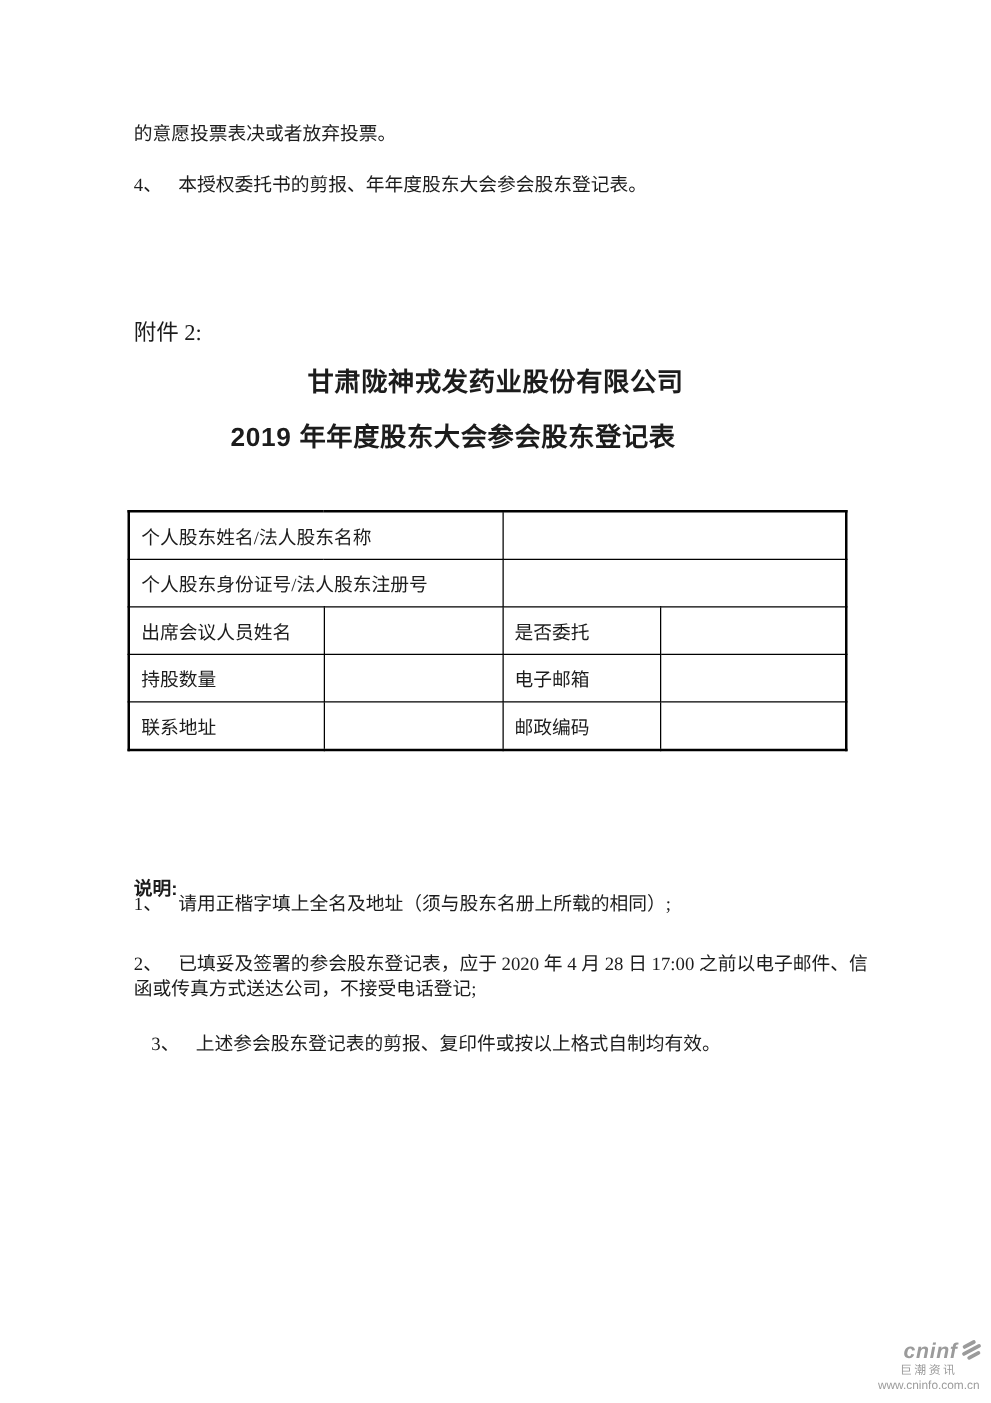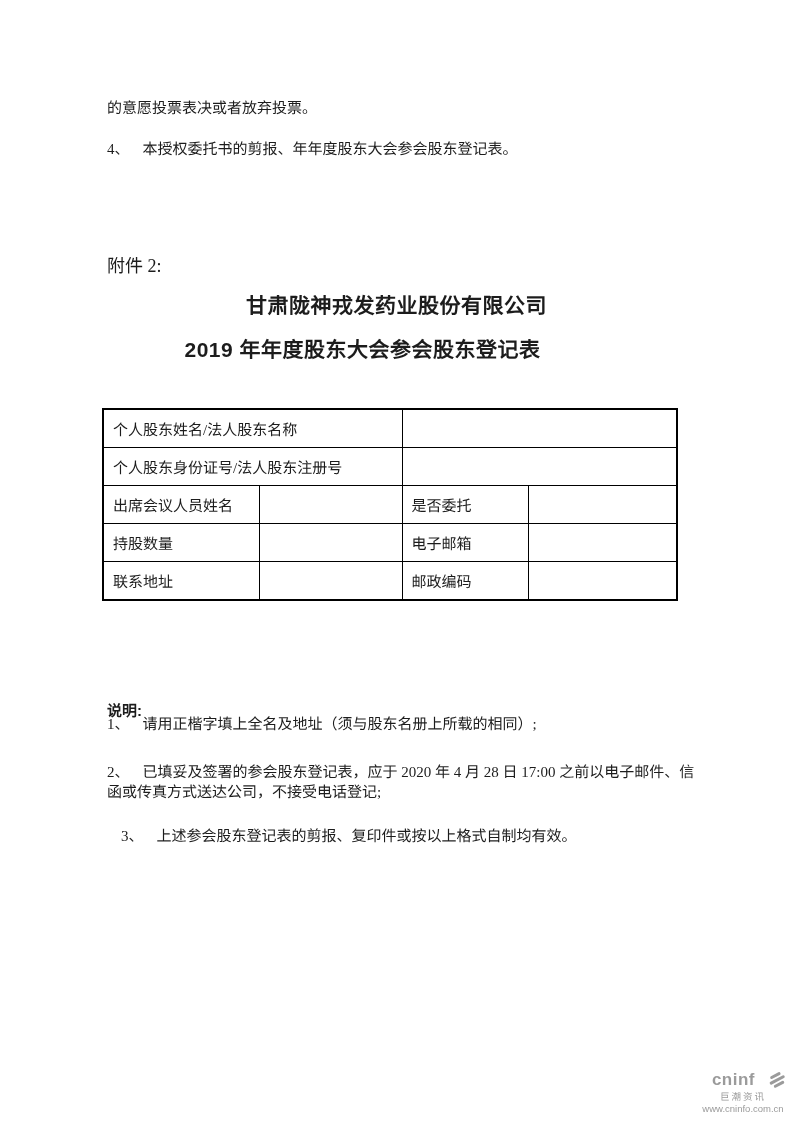--- a/index.html
+++ b/index.html
@@ -71,23 +71,25 @@
     position: absolute;
     top: 1070px;
     right: 3px;
     width: 94px;
     text-align: center;
     color: #9b9b9b;
     line-height: 1.15;
   }
   .cninfo-row {
     display: flex;
+    align-items: center;
     justify-content: flex-end;
-    gap: 12px;
+    gap: 1px;
     padding-right: 2px;
+    font-style: italic;
   }
   .cninfo-brand {
     font-family: "Liberation Sans", "DejaVu Sans", sans-serif;
     font-weight: 700;
     font-size: 17px;
     letter-spacing: 0.5px;
   }
   .cninfo-cn { font-size: 9.5px; letter-spacing: 2px; margin-top: 1px; }
   .cninfo-url { font-size: 9.5px; letter-spacing: 0; margin-top: 1px; font-family: "Liberation Sans", "DejaVu Sans", sans-serif; }
 </style>

